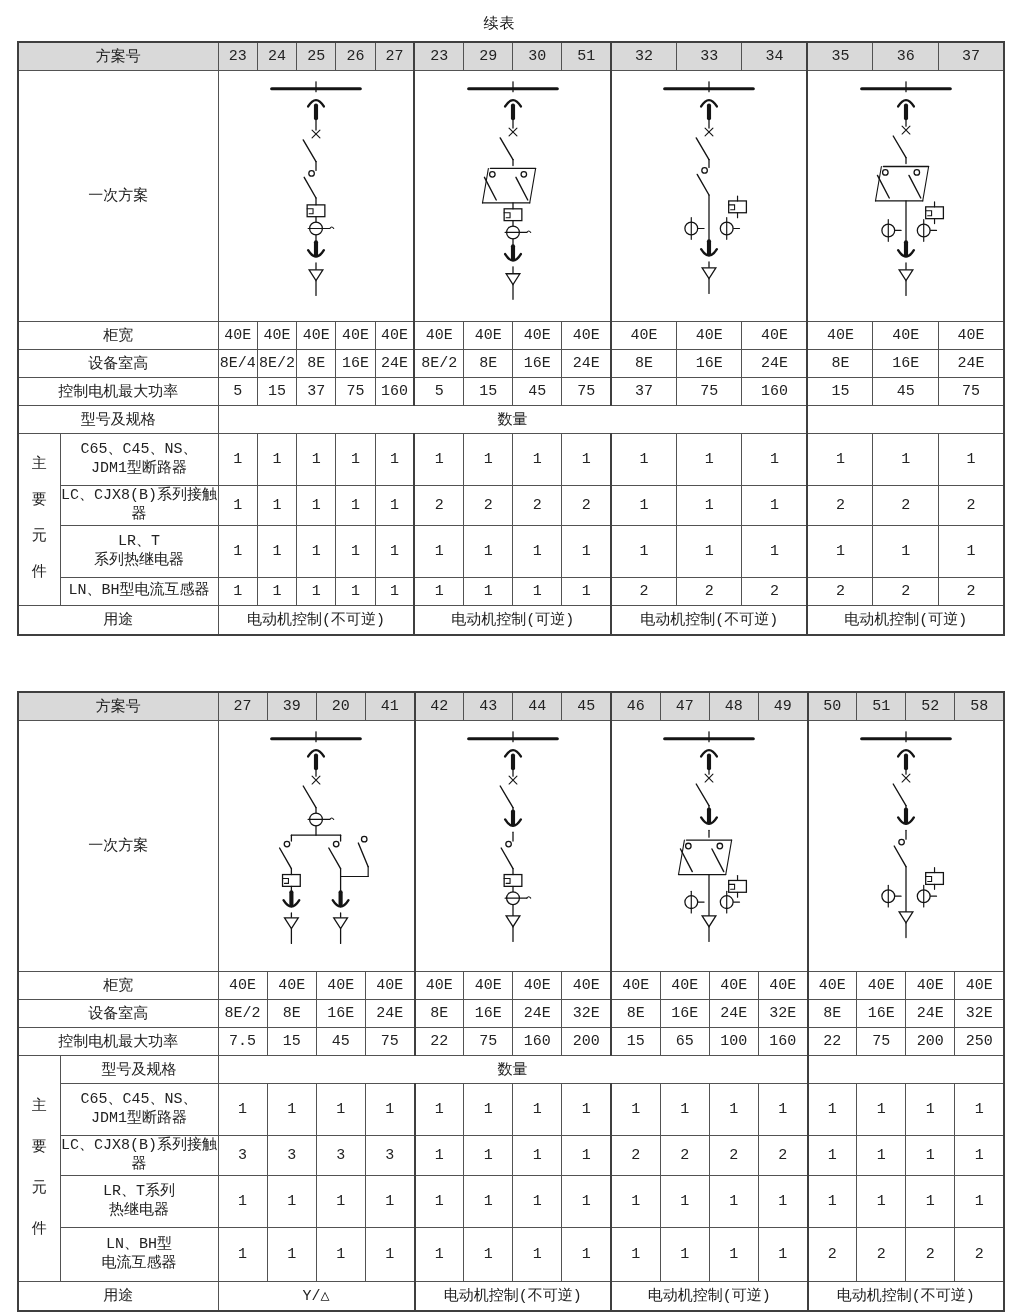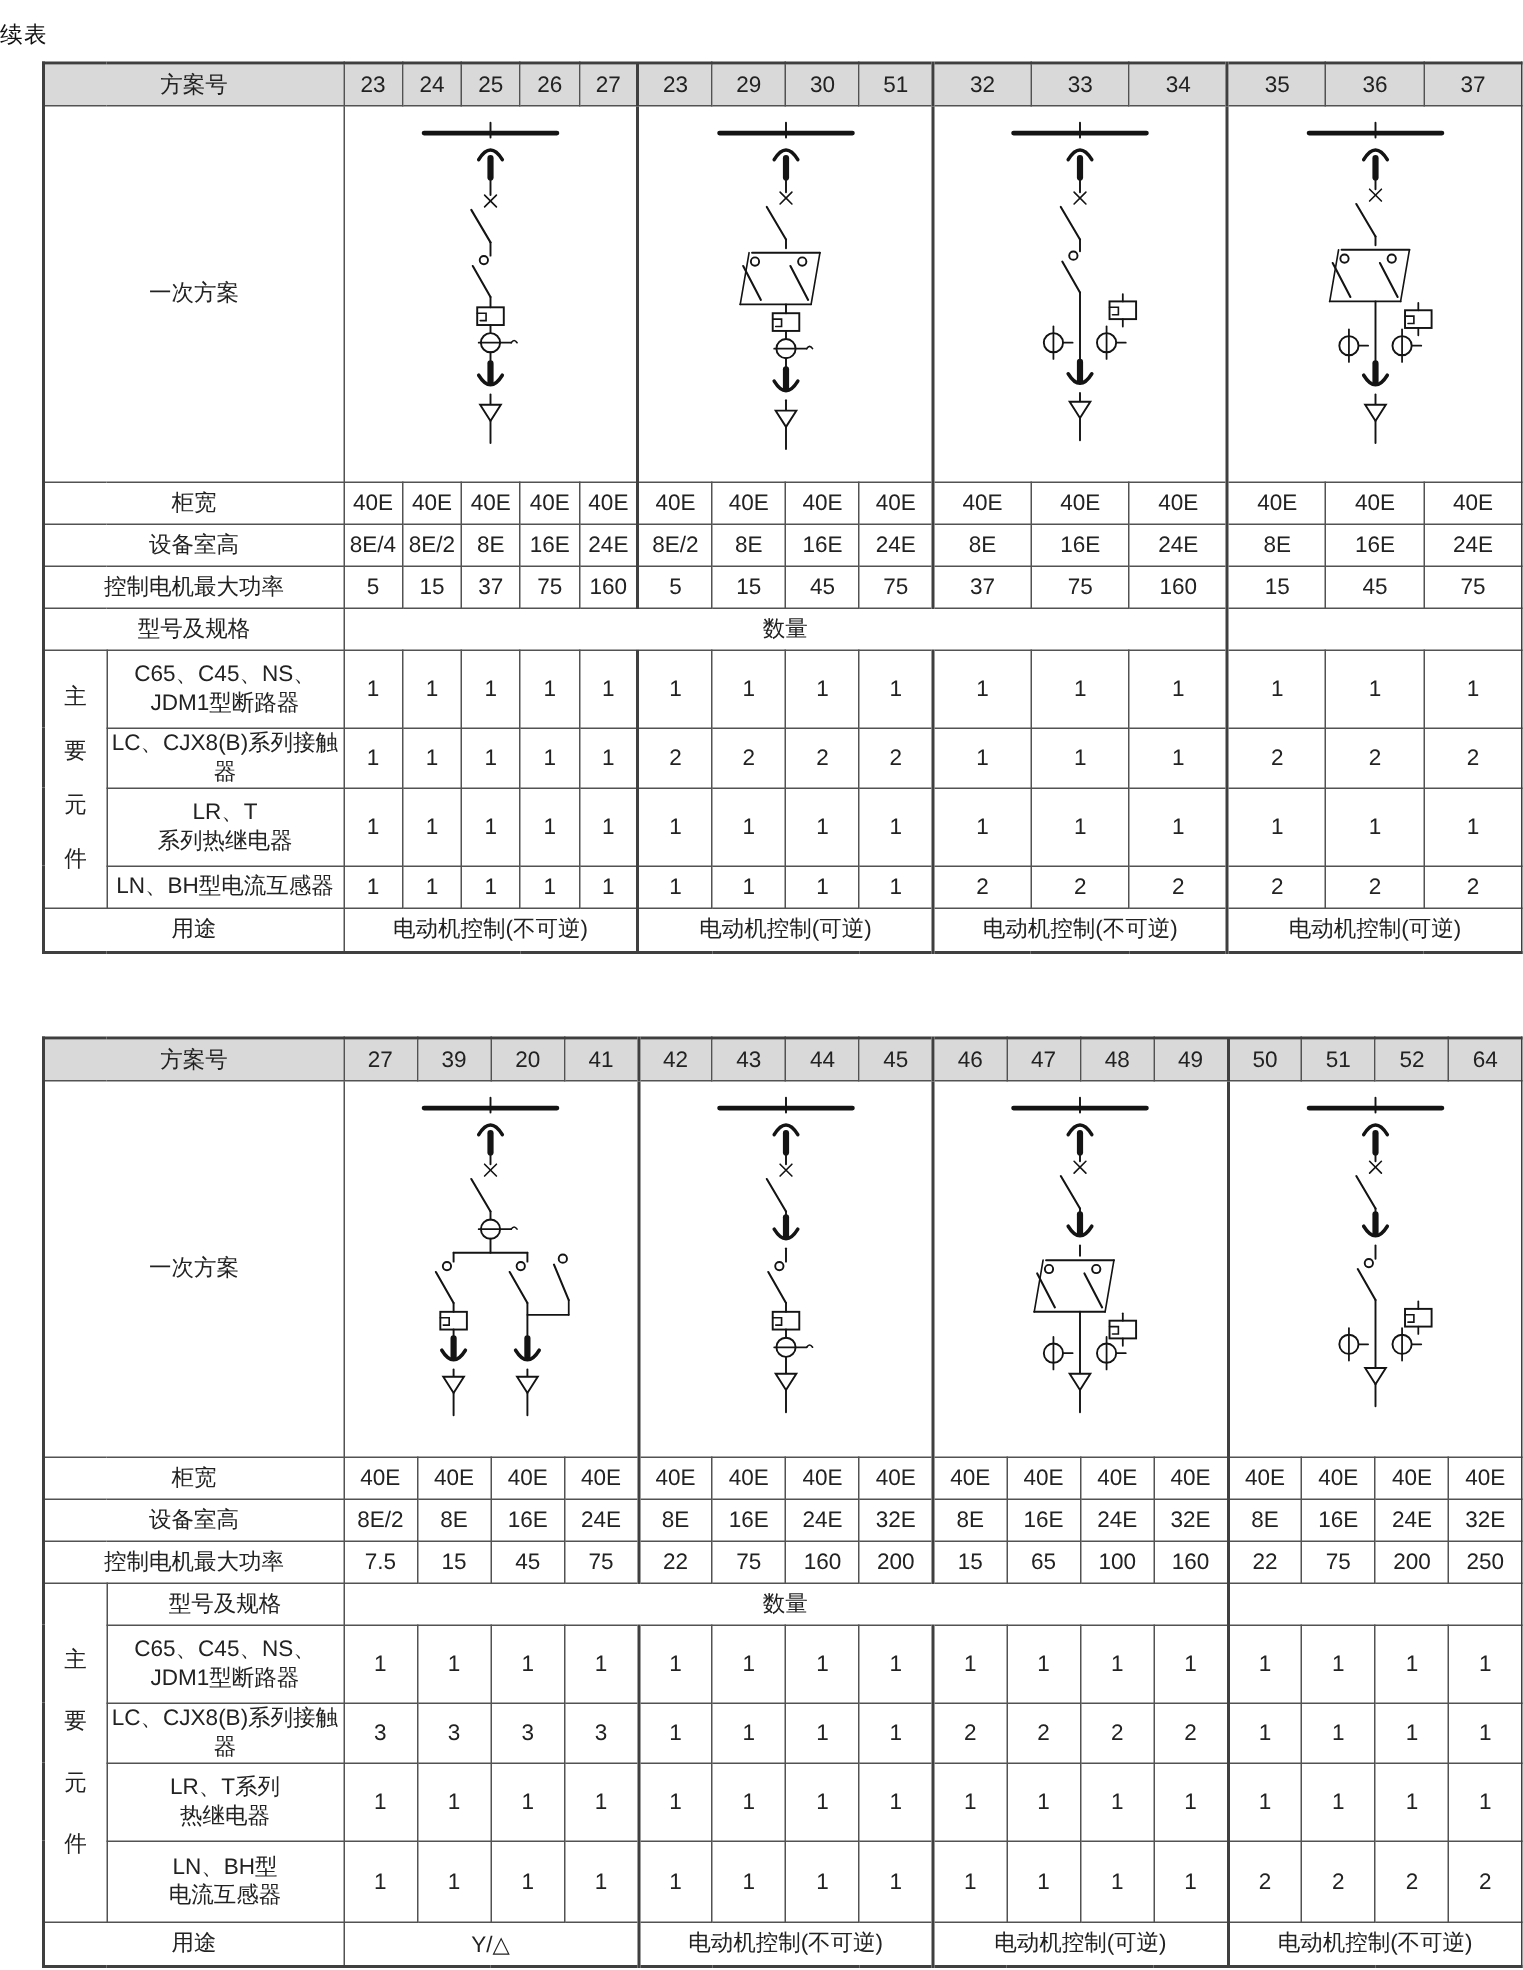--- a/index.html
+++ b/index.html
@@ -1,18 +1,18 @@
 <!DOCTYPE html>
 <html><head>
 <meta charset="utf-8">
 <style>
   html,body{margin:0;padding:0;background:#fff;}
   body{width:1015px;min-height:1313px;font-family:"Liberation Sans","DejaVu Sans",sans-serif;color:#222;}
-  .cont-label{text-align:left;font-size:15px;color:#111;padding:14px 16px 8px 0;letter-spacing:1px;}
-  table.scheme{border-collapse:collapse;table-layout:fixed;margin-left:28px;width:986px;border:2px solid #3f3f3f;}
+  .cont-label{text-align:center;font-size:15px;color:#111;padding:14px 16px 8px 0;letter-spacing:1px;}
+  table.scheme{border-collapse:collapse;table-layout:fixed;margin-left:17px;width:986px;border:2px solid #3f3f3f;font-family:Liberation Mono, monospace;}
   table.scheme td{border:1px solid #525252;text-align:center;vertical-align:middle;font-size:15px;padding:0;overflow:hidden;}
   table.scheme td.gs{border-left:2px solid #3f3f3f;}
   td.hdr{background:#d9d9d9;}
   td.lbl{font-size:15px;}
   td.cname{text-align:left;padding:2px 2px 2px 9px;font-size:14px;line-height:1.3;}
   td.vert{font-size:15px;padding:0 2px;}
   td.diag{vertical-align:top;}
   td.diag svg{display:block;margin:2px auto 0 auto;}
   td.usage{font-size:15px;}
   .tbl2{margin-top:55px;}
@@ -367,21 +367,21 @@
           <td class="hdr">43</td>
           <td class="hdr">44</td>
           <td class="hdr">45</td>
           <td class="hdr gs">46</td>
           <td class="hdr">47</td>
           <td class="hdr">48</td>
           <td class="hdr">49</td>
           <td class="hdr gs">50</td>
           <td class="hdr">51</td>
           <td class="hdr">52</td>
-          <td class="hdr">64</td>
+          <td class="hdr">58</td>
         </tr>
         <tr style="height:250px">
           <td class="lbl" colspan="2">一次方案</td>
           <td class="diag" colspan="4">
             <svg width="150" height="248" viewBox="0 0 150 252">
               <line x1="30" y1="16" x2="120" y2="16" stroke="#141414" stroke-width="3.2" stroke-linecap="round"></line>
               <line x1="75" y1="9" x2="75" y2="19" stroke="#141414" stroke-width="1.3" stroke-linecap="round"></line>
               <path d="M67 34 Q75 21 83 34" stroke="#141414" stroke-width="2.4" fill="none" stroke-linecap="round"></path>
               <line x1="75" y1="33" x2="75" y2="46" stroke="#141414" stroke-width="4.2" stroke-linecap="round"></line>
               <line x1="75" y1="46" x2="75" y2="54" stroke="#141414" stroke-width="1.3" stroke-linecap="round"></line>

